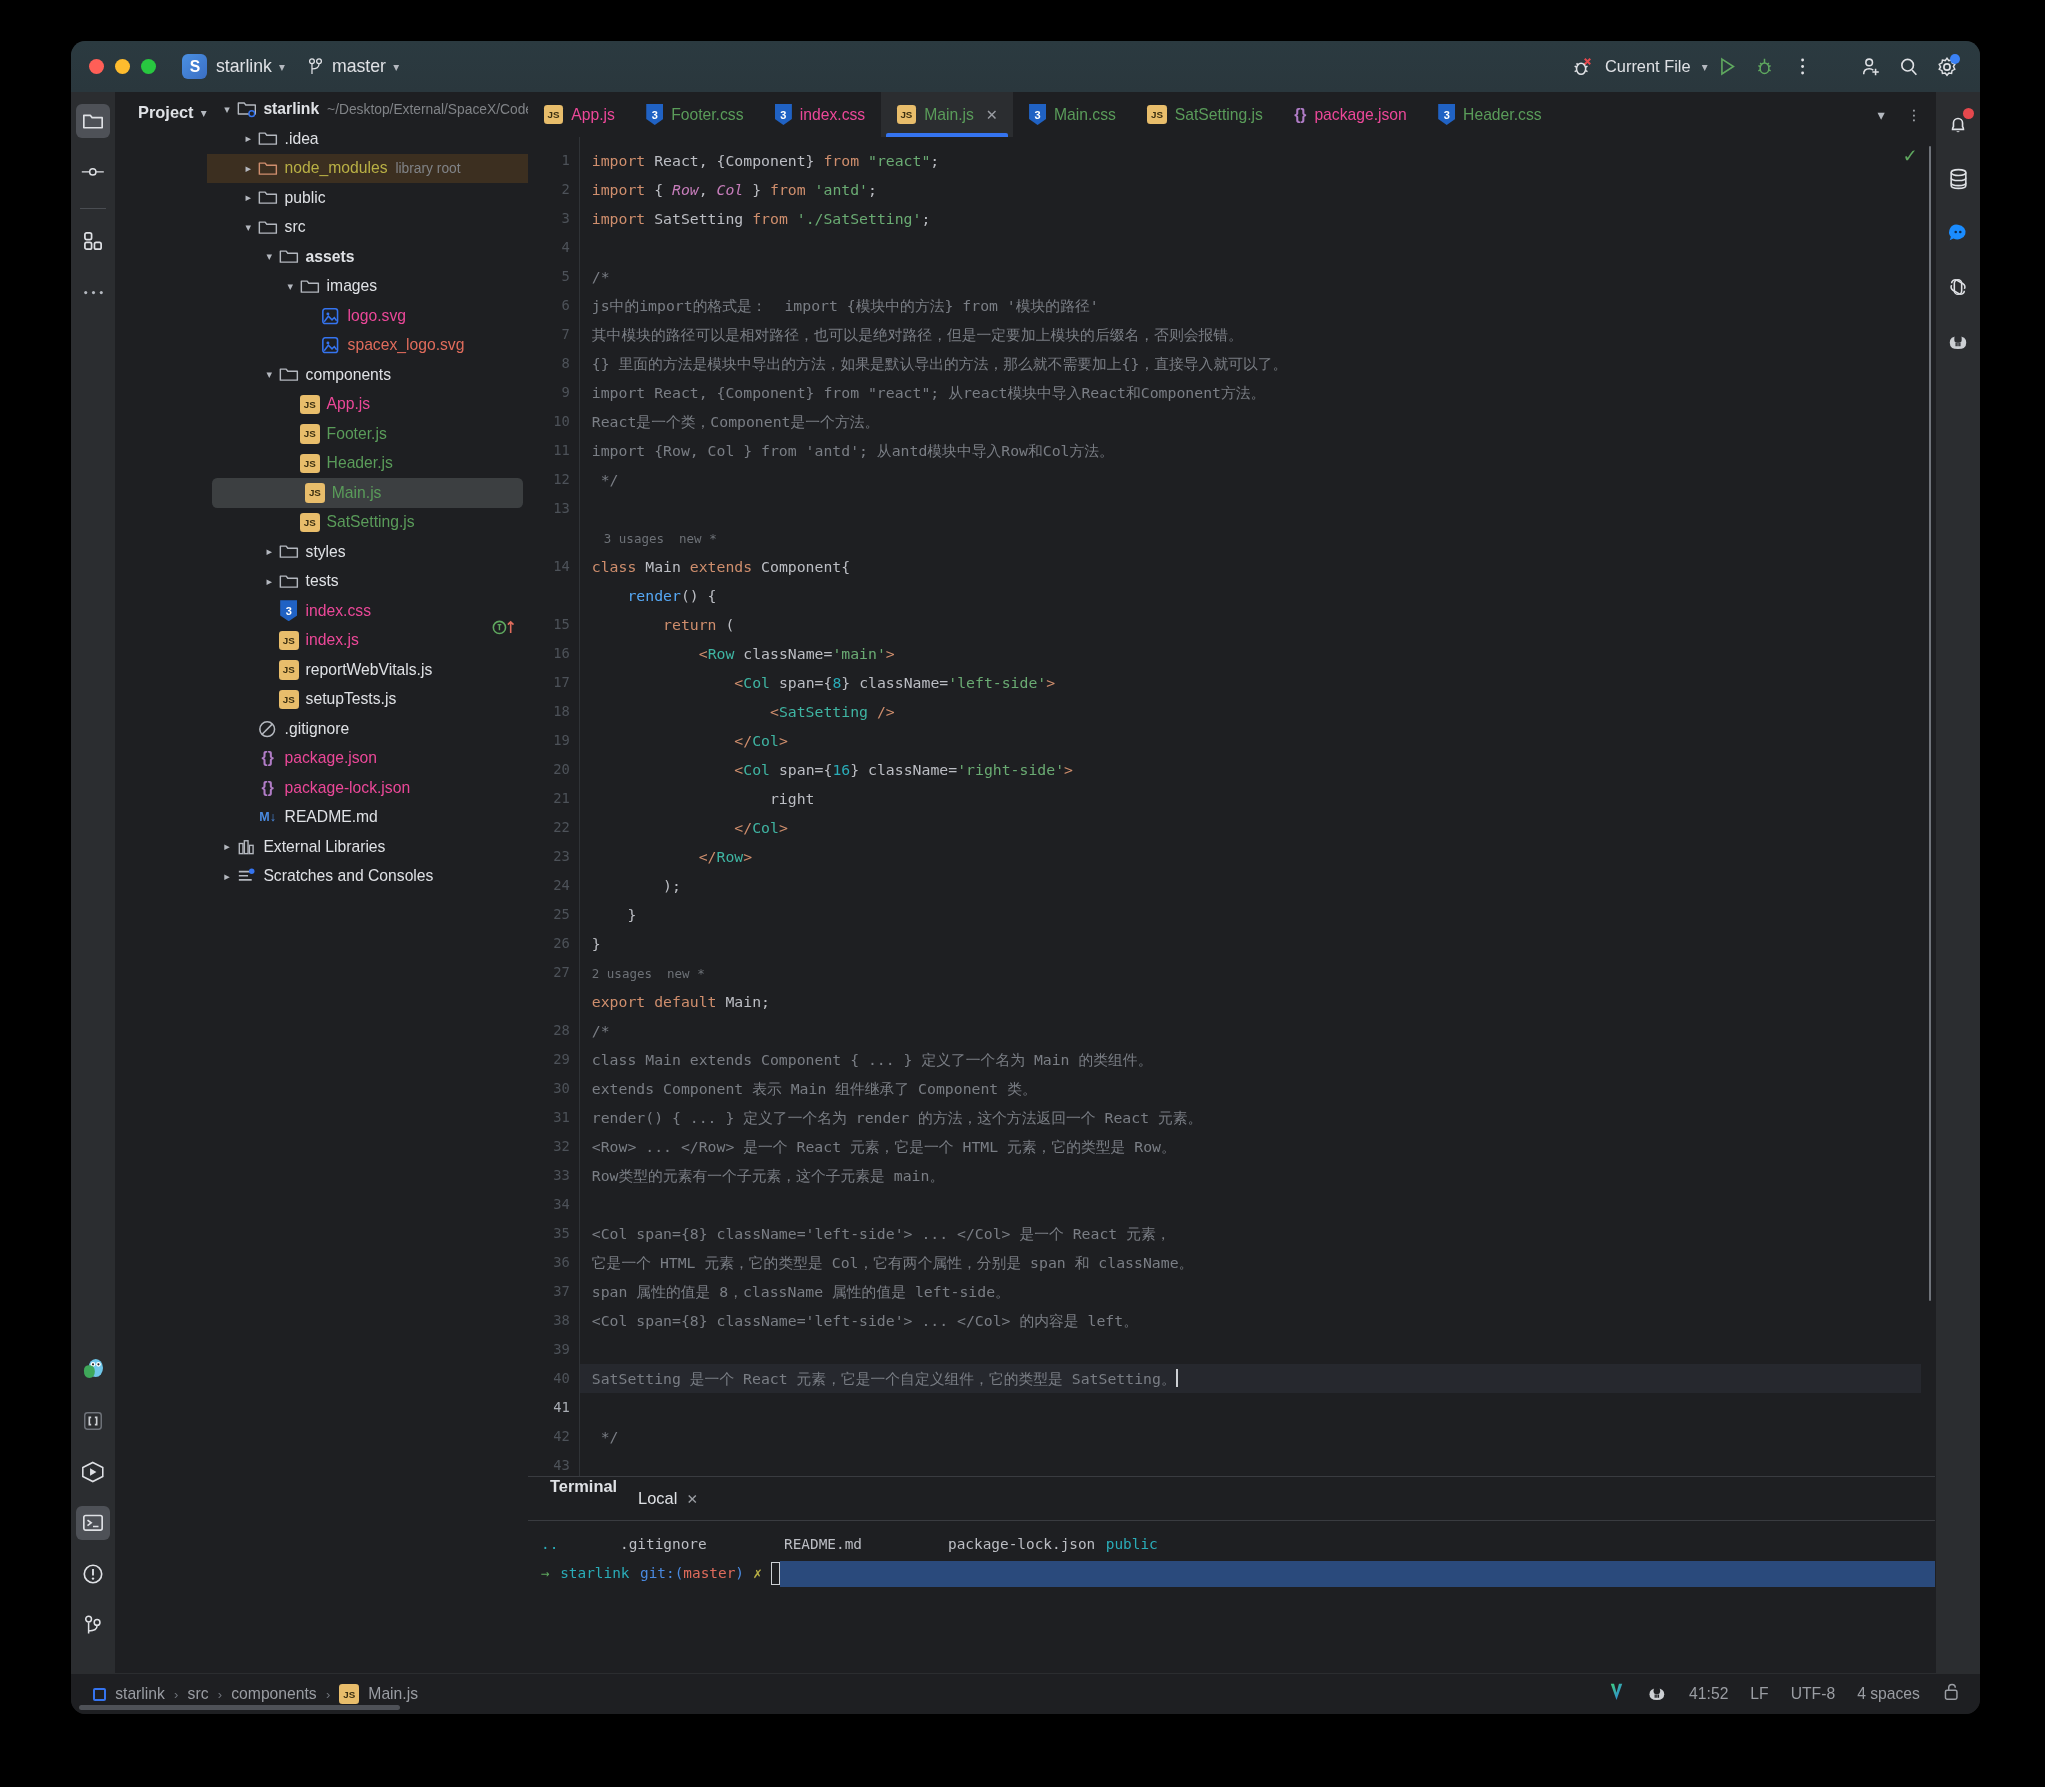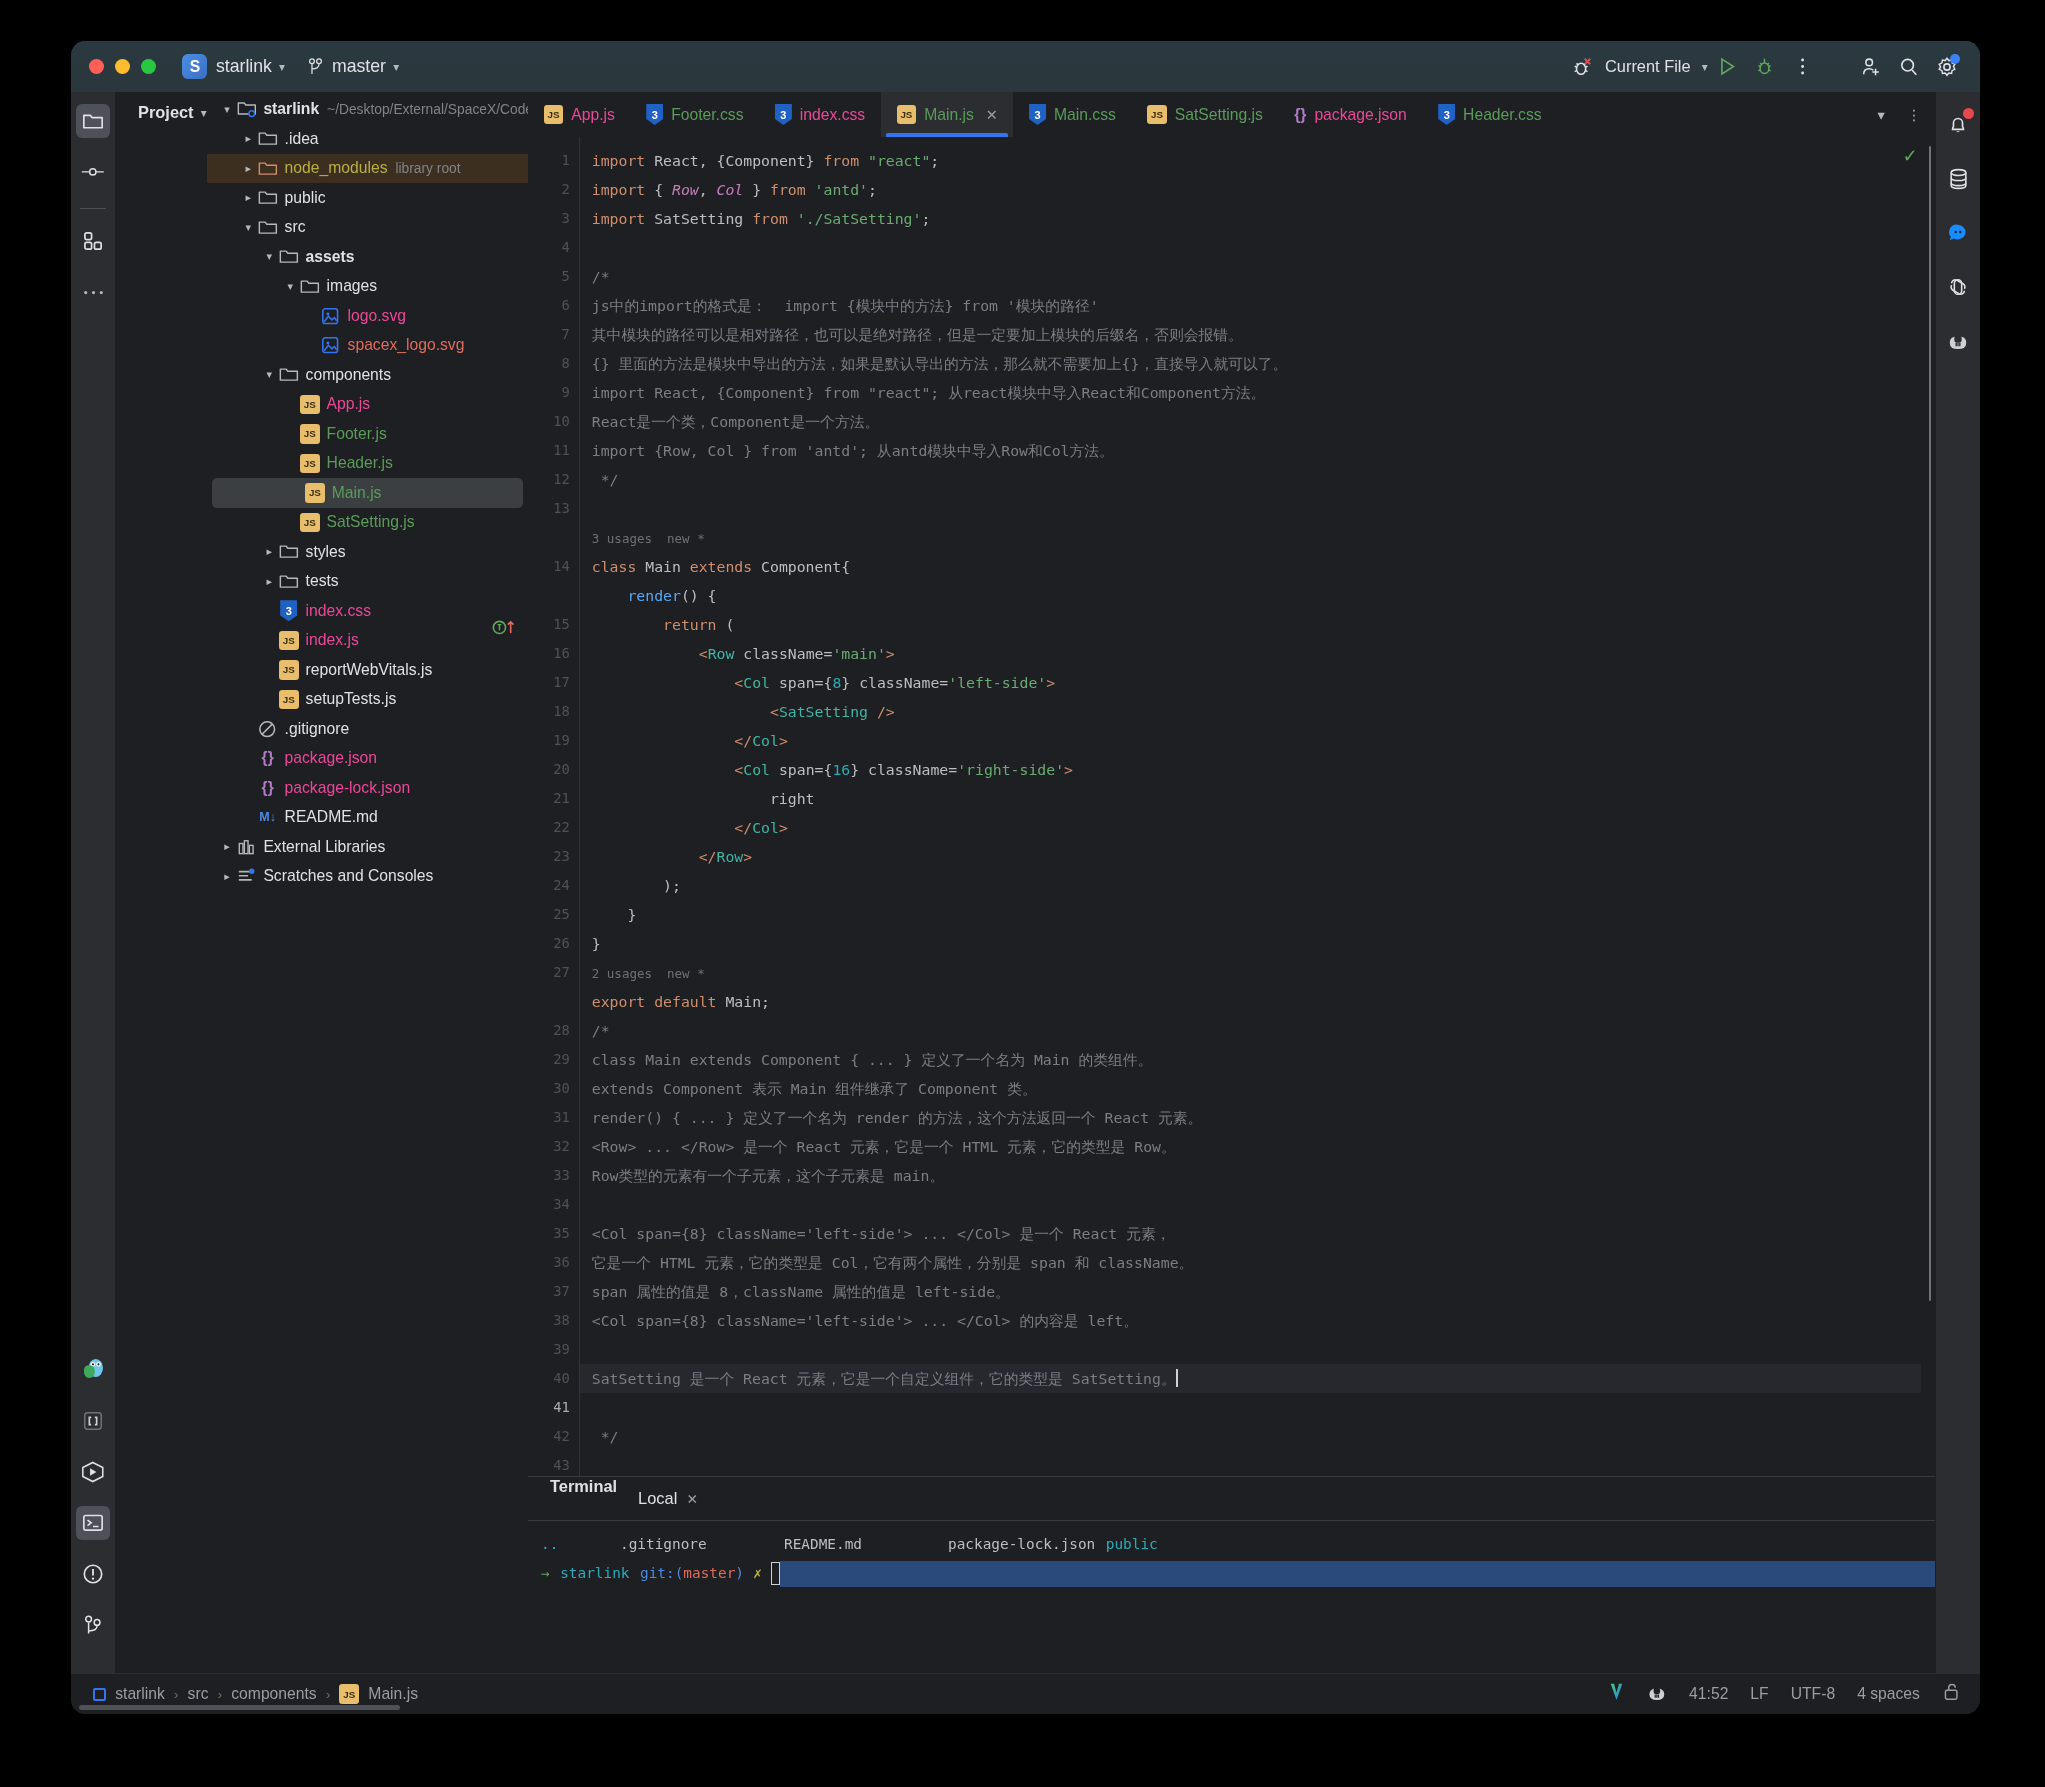--- a/index.html
+++ b/index.html
@@ -711,21 +711,21 @@
             <div class="cline"></div>
             <div class="cline"><span class="cmt">/*</span></div>
             <div class="cline"><span class="cmt">js中的import的格式是：  import {模块中的方法} from '模块的路径'</span></div>
             <div class="cline"><span class="cmt">其中模块的路径可以是相对路径，也可以是绝对路径，但是一定要加上模块的后缀名，否则会报错。</span></div>
             <div class="cline"><span class="cmt">{} 里面的方法是模块中导出的方法，如果是默认导出的方法，那么就不需要加上{}，直接导入就可以了。</span></div>
             <div class="cline"><span class="cmt">import React, {Component} from "react"; 从react模块中导入React和Component方法。</span></div>
             <div class="cline"><span class="cmt">React是一个类，Component是一个方法。</span></div>
             <div class="cline"><span class="cmt">import {Row, Col } from 'antd'; 从antd模块中导入Row和Col方法。</span></div>
             <div class="cline"><span class="cmt"> */</span></div>
             <div class="cline"></div>
-            <div class="cline"><span class="inlay" style="margin-left:0px">3 usages  new *</span></div>
+            <div class="cline"><span class="inlay" style="margin-left:12px">3 usages  new *</span></div>
             <div class="cline"><span class="kw">class</span> Main <span class="kw">extends</span> Component{</div>
             <div class="cline">    <span class="fn">render</span>() {</div>
             <div class="cline">        <span class="kw">return</span> (</div>
             <div class="cline">            <span class="brk">&lt;</span><span class="tag">Row</span> <span class="attr">className</span>=<span class="str">'main'</span><span class="brk">&gt;</span></div>
             <div class="cline">                <span class="brk">&lt;</span><span class="tag">Col</span> <span class="attr">span</span>={<span class="num">8</span>} <span class="attr">className</span>=<span class="str">'left-side'</span><span class="brk">&gt;</span></div>
             <div class="cline">                    <span class="brk">&lt;</span><span class="tag">SatSetting</span> <span class="brk">/&gt;</span></div>
             <div class="cline">                <span class="brk">&lt;/</span><span class="tag">Col</span><span class="brk">&gt;</span></div>
             <div class="cline">                <span class="brk">&lt;</span><span class="tag">Col</span> <span class="attr">span</span>={<span class="num">16</span>} <span class="attr">className</span>=<span class="str">'right-side'</span><span class="brk">&gt;</span></div>
             <div class="cline">                    right</div>
             <div class="cline">                <span class="brk">&lt;/</span><span class="tag">Col</span><span class="brk">&gt;</span></div>

